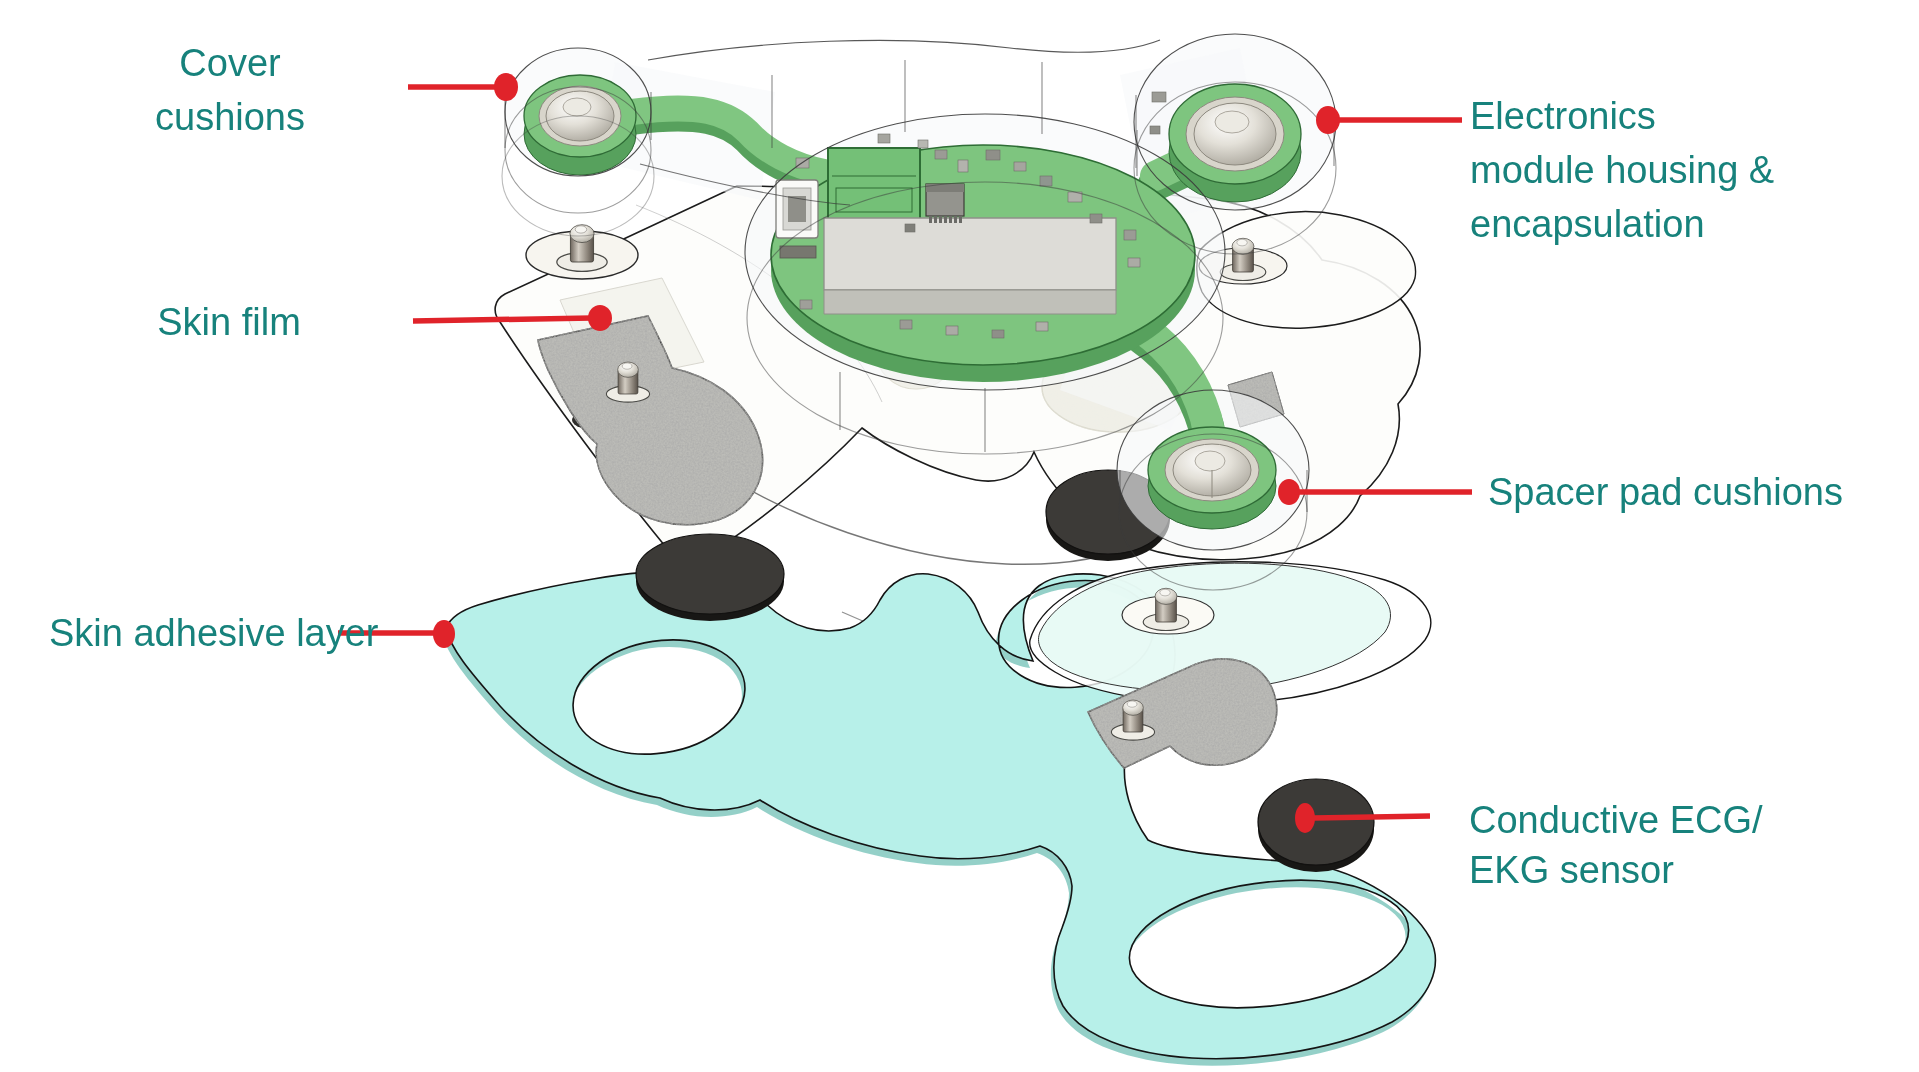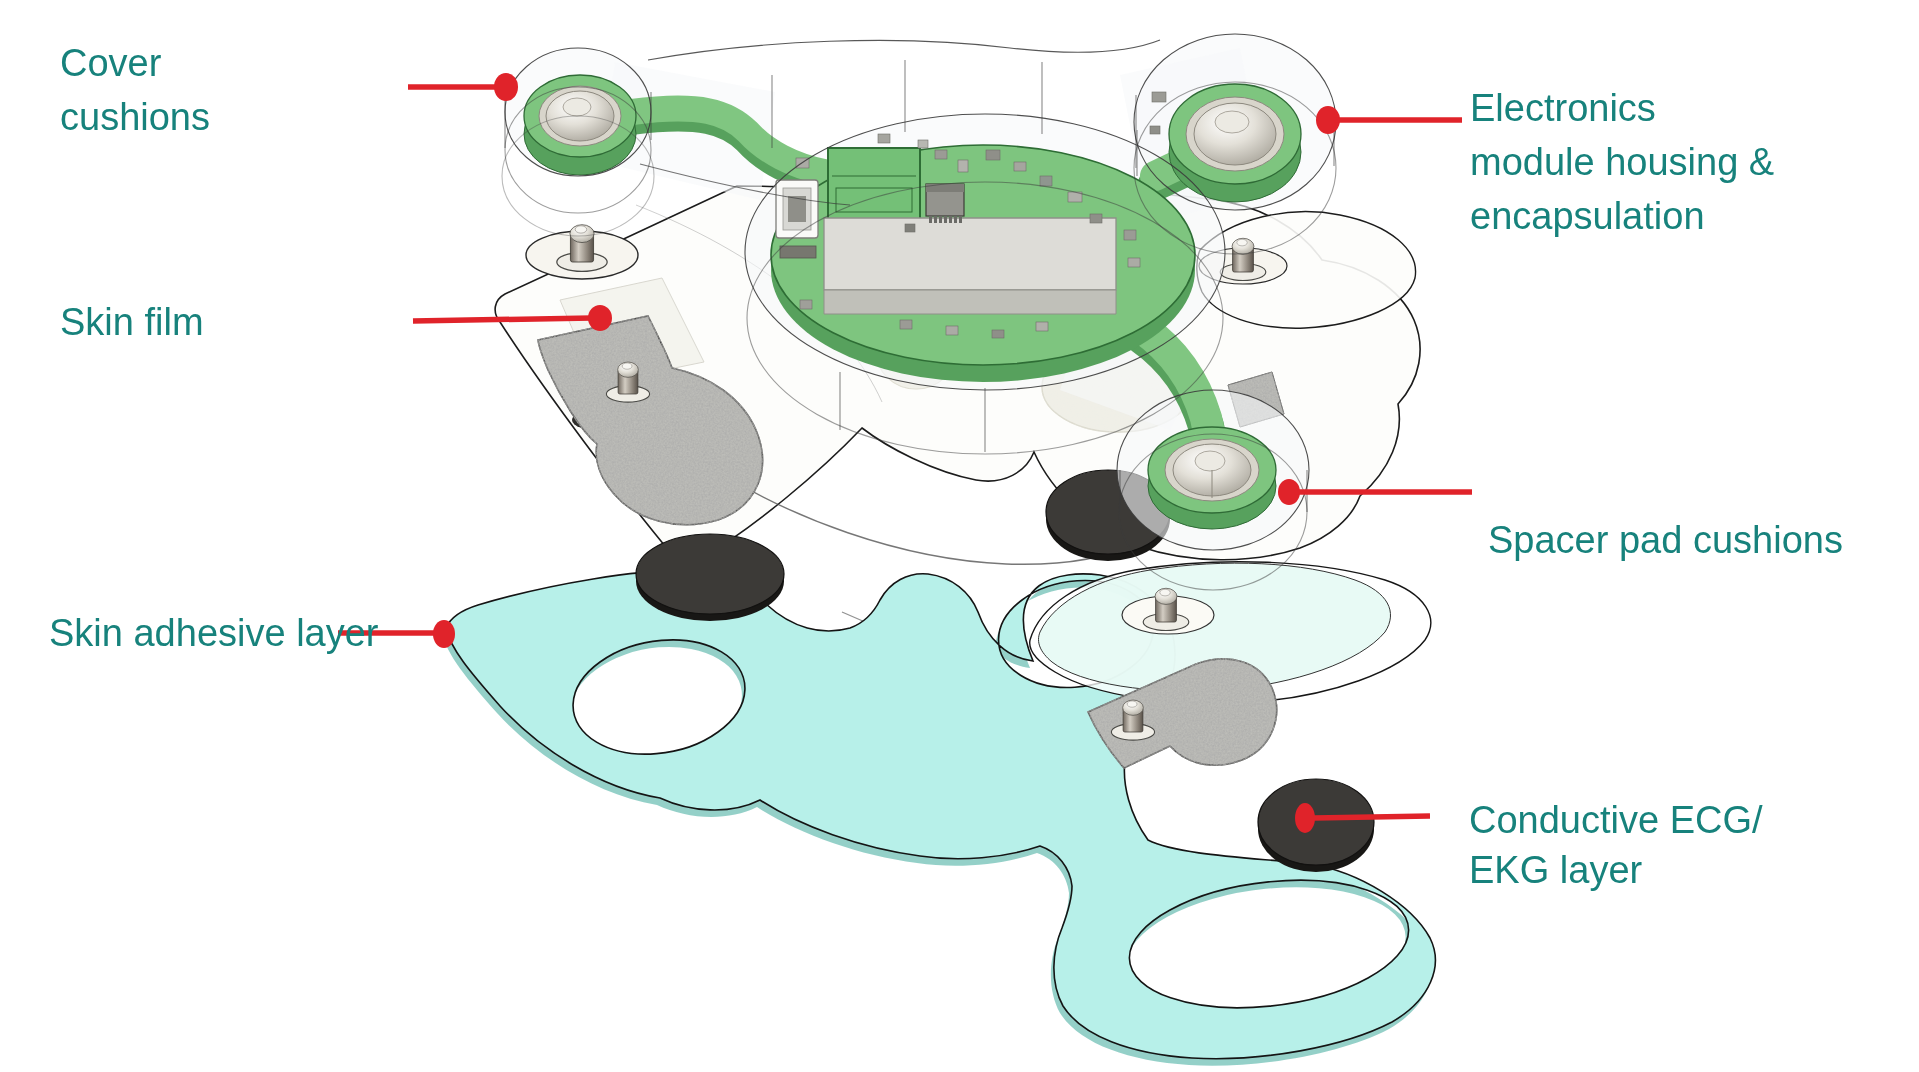--- a/index.html
+++ b/index.html
@@ -13,21 +13,21 @@
   .stage svg{position:absolute;left:0;top:0;}
   .label{
     position:absolute;
     color:#17827c;
     font-size:38px;
     line-height:54px;
     font-weight:400;
     letter-spacing:0px;
     white-space:nowrap;
   }
-  .label.align-right{text-align:left;}
+  .label.align-right{text-align:center;}
   .label.two-line{line-height:50px;margin-left:28px;}
 </style>
 </head>
 <body>
 
 <div class="stage">
 
 <svg width="1919" height="1072" viewBox="0 0 1919 1072">
   <defs>
     <radialGradient id="dome" cx="40%" cy="32%" r="78%">
@@ -381,36 +381,36 @@
       <line x1="1314" y1="818" x2="1430" y2="816" stroke-width="5.5"></line>
     </g>
   </g>
 </svg>
 
   <div class="label align-right" style="left:60px; top:36px; width:340px;">
     <div>Cover</div>
     <div>cushions</div>
   </div>
 
-  <div class="label" style="left:1470px; top:81px; width:430px;">
+  <div class="label" style="left:1470px; top:89px; width:430px;">
     <div>Electronics</div>
     <div>module housing &amp;</div>
     <div>encapsulation</div>
   </div>
 
   <div class="label align-right" style="left:60px; top:295px; width:338px;">
     <div>Skin film</div>
   </div>
 
-  <div class="label" style="left:1488px; top:465px; width:420px;margin-top:48px;">
+  <div class="label" style="left:1488px; top:465px; width:420px;">
     <div>Spacer pad cushions</div>
   </div>
 
   <div class="label" style="left:49px; top:606px; width:320px;">
     <div>Skin adhesive layer</div>
   </div>
 
   <div class="label two-line" style="left:1441px; top:795px; width:330px;">
     <div>Conductive ECG/</div>
-    <div>EKG layer</div>
+    <div>EKG sensor</div>
   </div>
 
 </div>
 
 </body></html>

